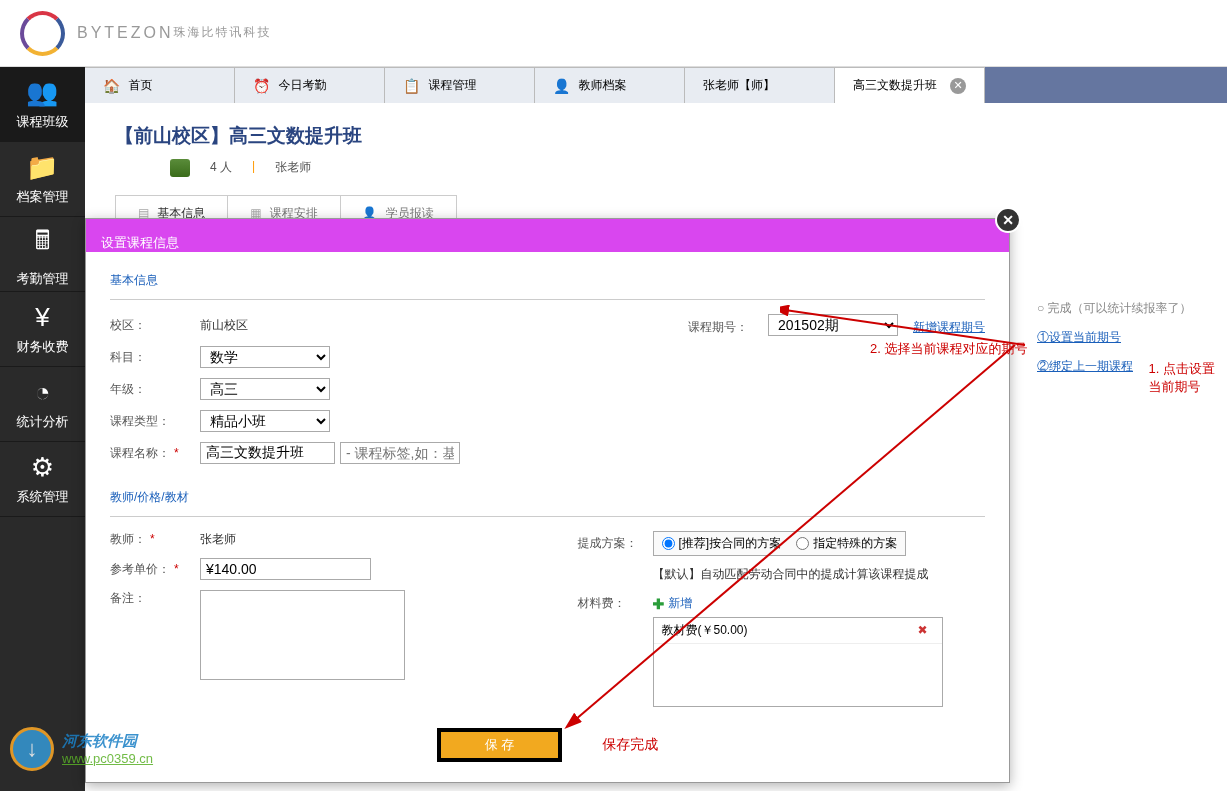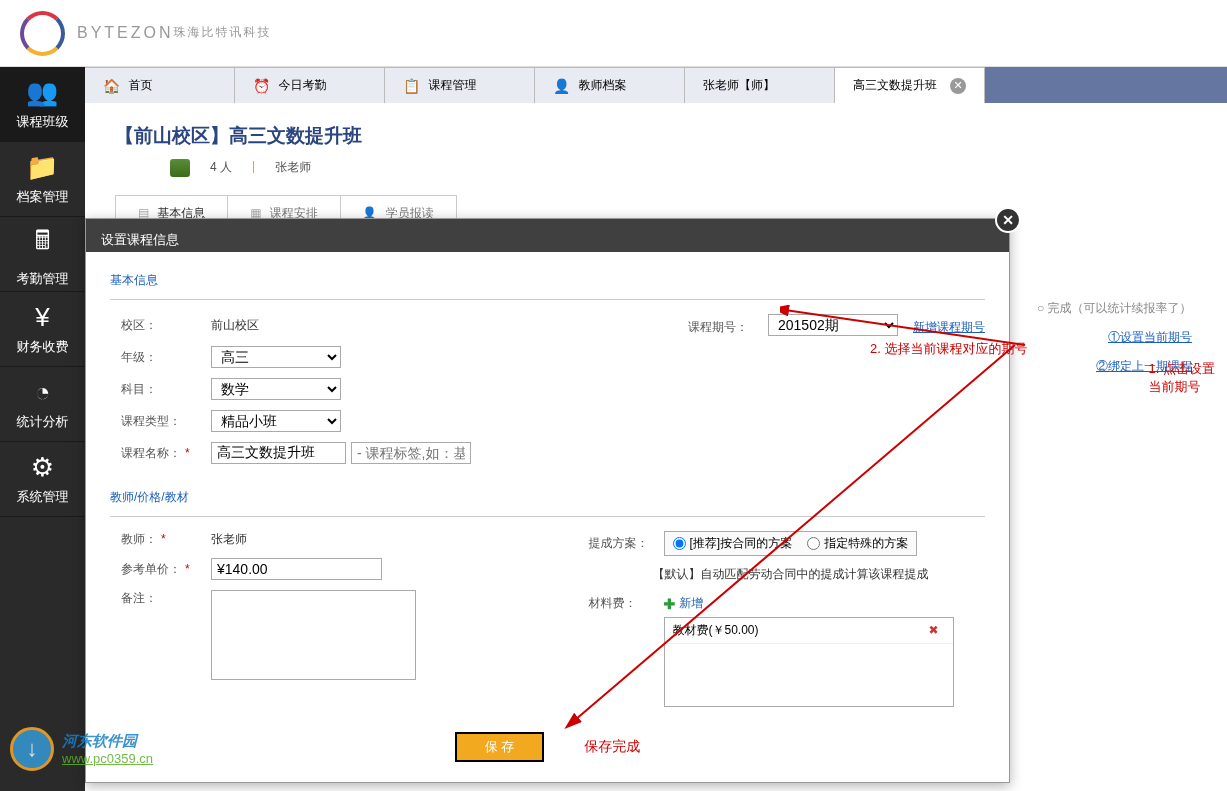--- a/index.html
+++ b/index.html
@@ -36,32 +36,32 @@
     .sub-tabs { display: flex; border: 1px solid #ccc; height: 36px; width: fit-content; }
     .sub-tab { padding: 0 22px; display: flex; align-items: center; gap: 8px; border-right: 1px solid #ccc; cursor: pointer; color: #777; }
     .sub-tab.active { color: #333; }
     .sub-tab:last-child { border-right: none; }
     .sub-tab-icon { color: #aaa; }
     
     
     .right-panel { position: absolute; right: 35px; top: 300px; width: 155px; font-size: 12px; }
     .right-panel-header { color: #888; margin-bottom: 12px; }
     .right-panel-header::before { content: "○ "; }
-    .right-link { color: #1a5fba; text-decoration: underline; display: block; margin-bottom: 12px; cursor: pointer; text-align: right; }
+    .right-link { color: #1a5fba; text-decoration: underline; display: block; margin-bottom: 12px; cursor: pointer; }
     
     
     .modal { position: absolute; left: 85px; top: 218px; width: 925px; height: 565px; background: #fff; border: 1px solid #999; box-shadow: 0 3px 12px rgba(0,0,0,0.3); }
-    .modal-header { background: #404040; color: #fff; height: 33px; display: flex; align-items: flex-start; padding: 12px 15px; font-size: 13px; }
+    .modal-header { background: #d946ef; color: #fff; height: 33px; display: flex; align-items: flex-end; padding: 0 15px; font-size: 13px; }
     .modal-close { position: absolute; right: -12px; top: -12px; width: 26px; height: 26px; border-radius: 50%; background: #333; border: 2px solid #fff; color: #fff; display: flex; align-items: center; justify-content: center; font-size: 14px; cursor: pointer; font-weight: bold; }
     .modal-body { padding: 12px 24px; }
     
     .section-title { color: #1a5fba; font-size: 12px; margin-bottom: 10px; margin-top: 8px; }
     .section-rule { border: none; border-top: 1px solid #ccc; margin-bottom: 14px; }
     
-    .form-row { display: flex; align-items: center; margin-bottom: 10px; margin-left: 11px; }
+    .form-row { display: flex; align-items: center; margin-bottom: 10px; }
     .form-label { width: 90px; color: #555; text-align: left; padding-right: 10px; }
     .form-label .req { color: #c00; margin-left: 4px; }
     .form-value { color: #333; }
     .form-select, .form-input { height: 22px; border: 1px solid #aaa; padding: 0 5px; font-size: 14px; background: #fff; }
     .form-select { min-width: 130px; }
     .form-input { width: 135px; }
     .form-input-wide { width: 171px; }
     
     .right-col { margin-left: auto; display: flex; align-items: flex-end; }
     .right-col .form-label { width: 80px; }
@@ -77,21 +77,21 @@
     .textarea { width: 205px; height: 90px; border: 1px solid #aaa; resize: none; }
     
     .material-box { width: 290px; }
     .material-add { color: #1a5fba; cursor: pointer; display: inline-flex; align-items: center; gap: 4px; }
     .material-add-icon { color: #2a9d3a; font-weight: bold; font-size: 14px; }
     .material-list { border: 1px solid #aaa; height: 90px; margin-top: 5px; }
     .material-item { padding: 4px 8px; display: flex; align-items: center; border-bottom: 1px solid #eee; }
     .material-del { margin-left: auto; width: 16px; height: 16px; color: #c33; cursor: pointer; }
     
     .modal-footer { position: absolute; bottom: 20px; left: 0; right: 0; display: flex; align-items: center; justify-content: center; gap: 40px; }
-    .btn-save { background: #f2a91f; border: 2px solid #000000; color: #fff; padding: 4px 28px; cursor: pointer; font-size: 13px; }
+    .btn-save { background: #f2a91f; border: 4px solid #000000; color: #fff; padding: 4px 44px; cursor: pointer; font-size: 13px; }
     .save-status { color: #c00; font-size: 14px; }
     
     
     .annotation { position: absolute; color: #c00; font-size: 13px; pointer-events: none; }
     .anno1 { right: 12px; top: 360px; text-align: left; line-height: 1.4; }
     .anno2 { left: 870px; top: 340px; }
     
     
     .arrow { position: absolute; pointer-events: none; }
     .arrow1 { left: 780px; top: 305px; width: 250px; height: 50px; }
@@ -215,30 +215,30 @@
       <div class="right-col">
         <span class="form-label">课程期号：</span>
         <select class="form-select" style="width:110px">
           <option>201502期</option>
         </select>
         <a class="link-blue">新增课程期号</a>
       </div>
     </div>
 
     <div class="form-row">
+      <span class="form-label">科目：</span>
+      <select class="form-select">
+        <option>数学</option>
+      </select>
+    </div>
+
+    <div class="form-row">
       <span class="form-label">年级：</span>
       <select class="form-select">
         <option>高三</option>
-      </select>
-    </div>
-
-    <div class="form-row">
-      <span class="form-label">科目：</span>
-      <select class="form-select">
-        <option>数学</option>
       </select>
     </div>
 
     <div class="form-row">
       <span class="form-label">课程类型：</span>
       <select class="form-select">
         <option>精品小班</option>
       </select>
     </div>
 

